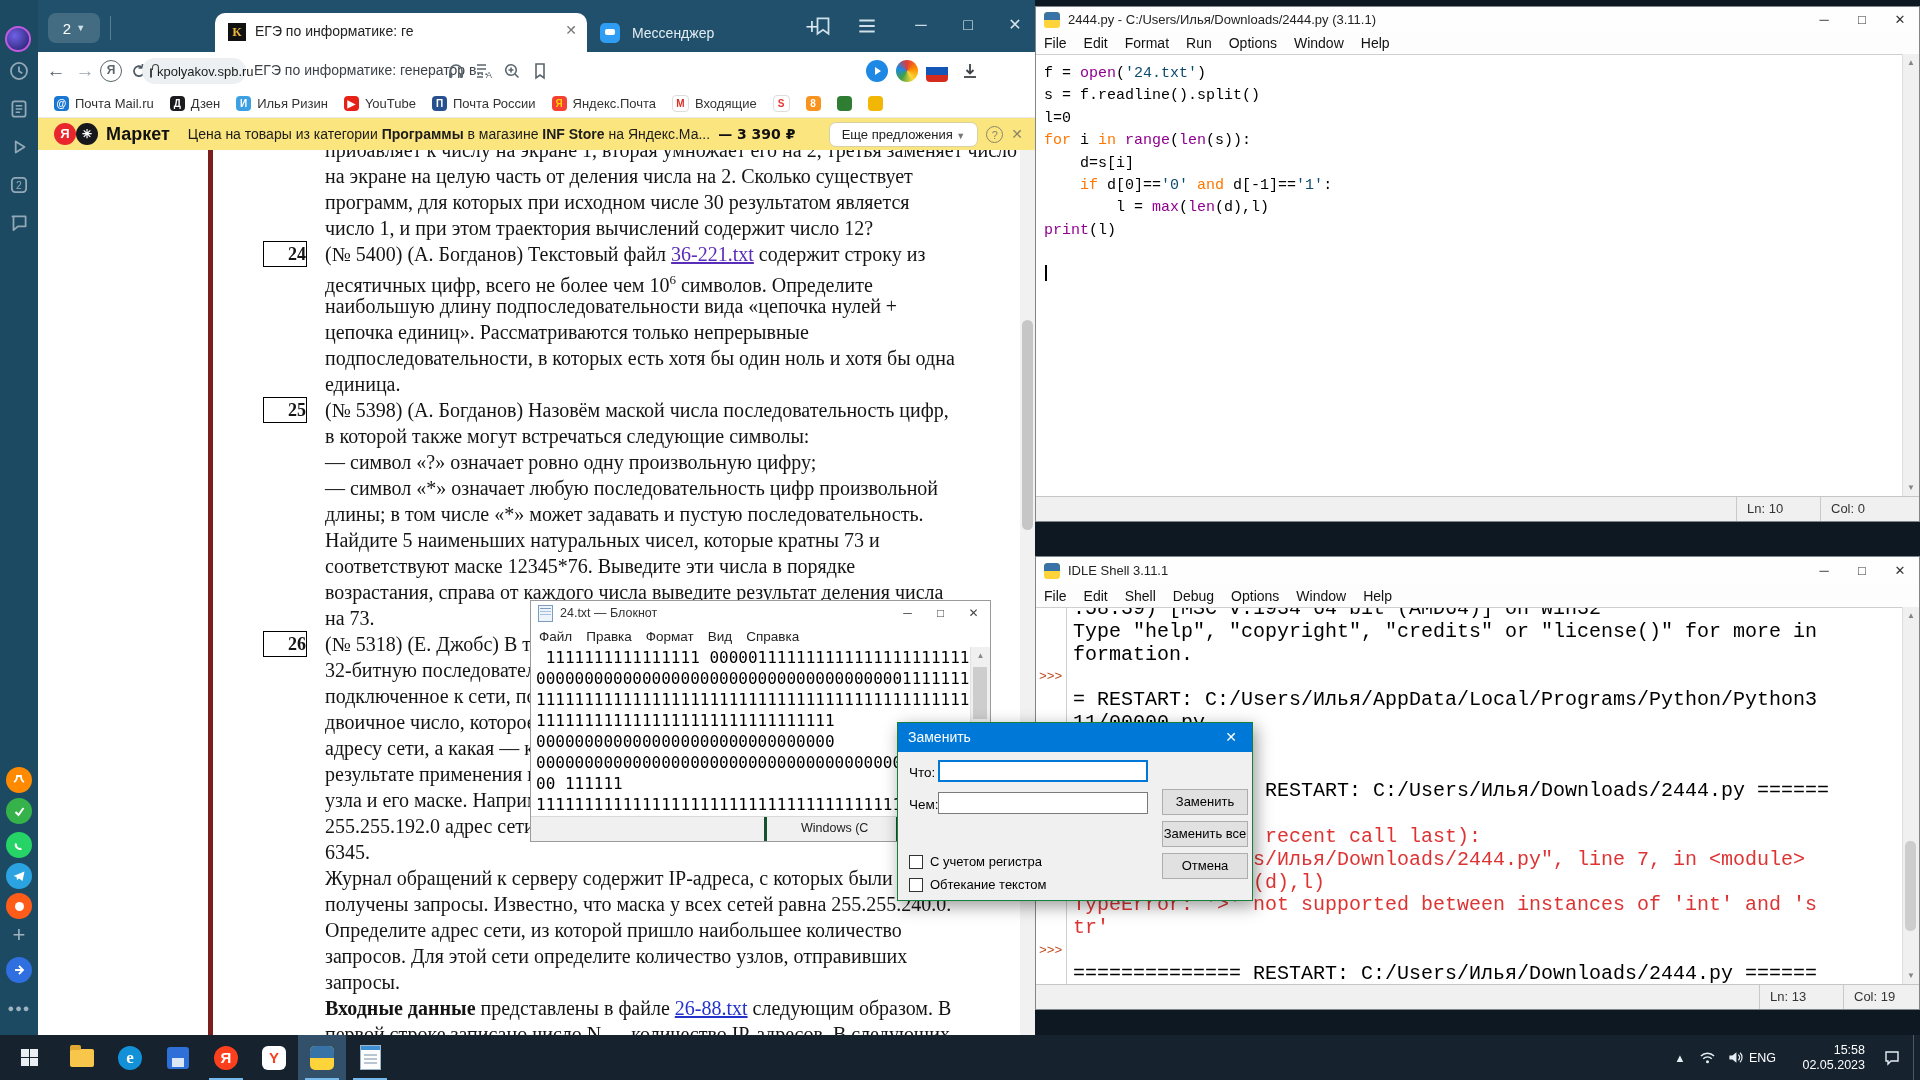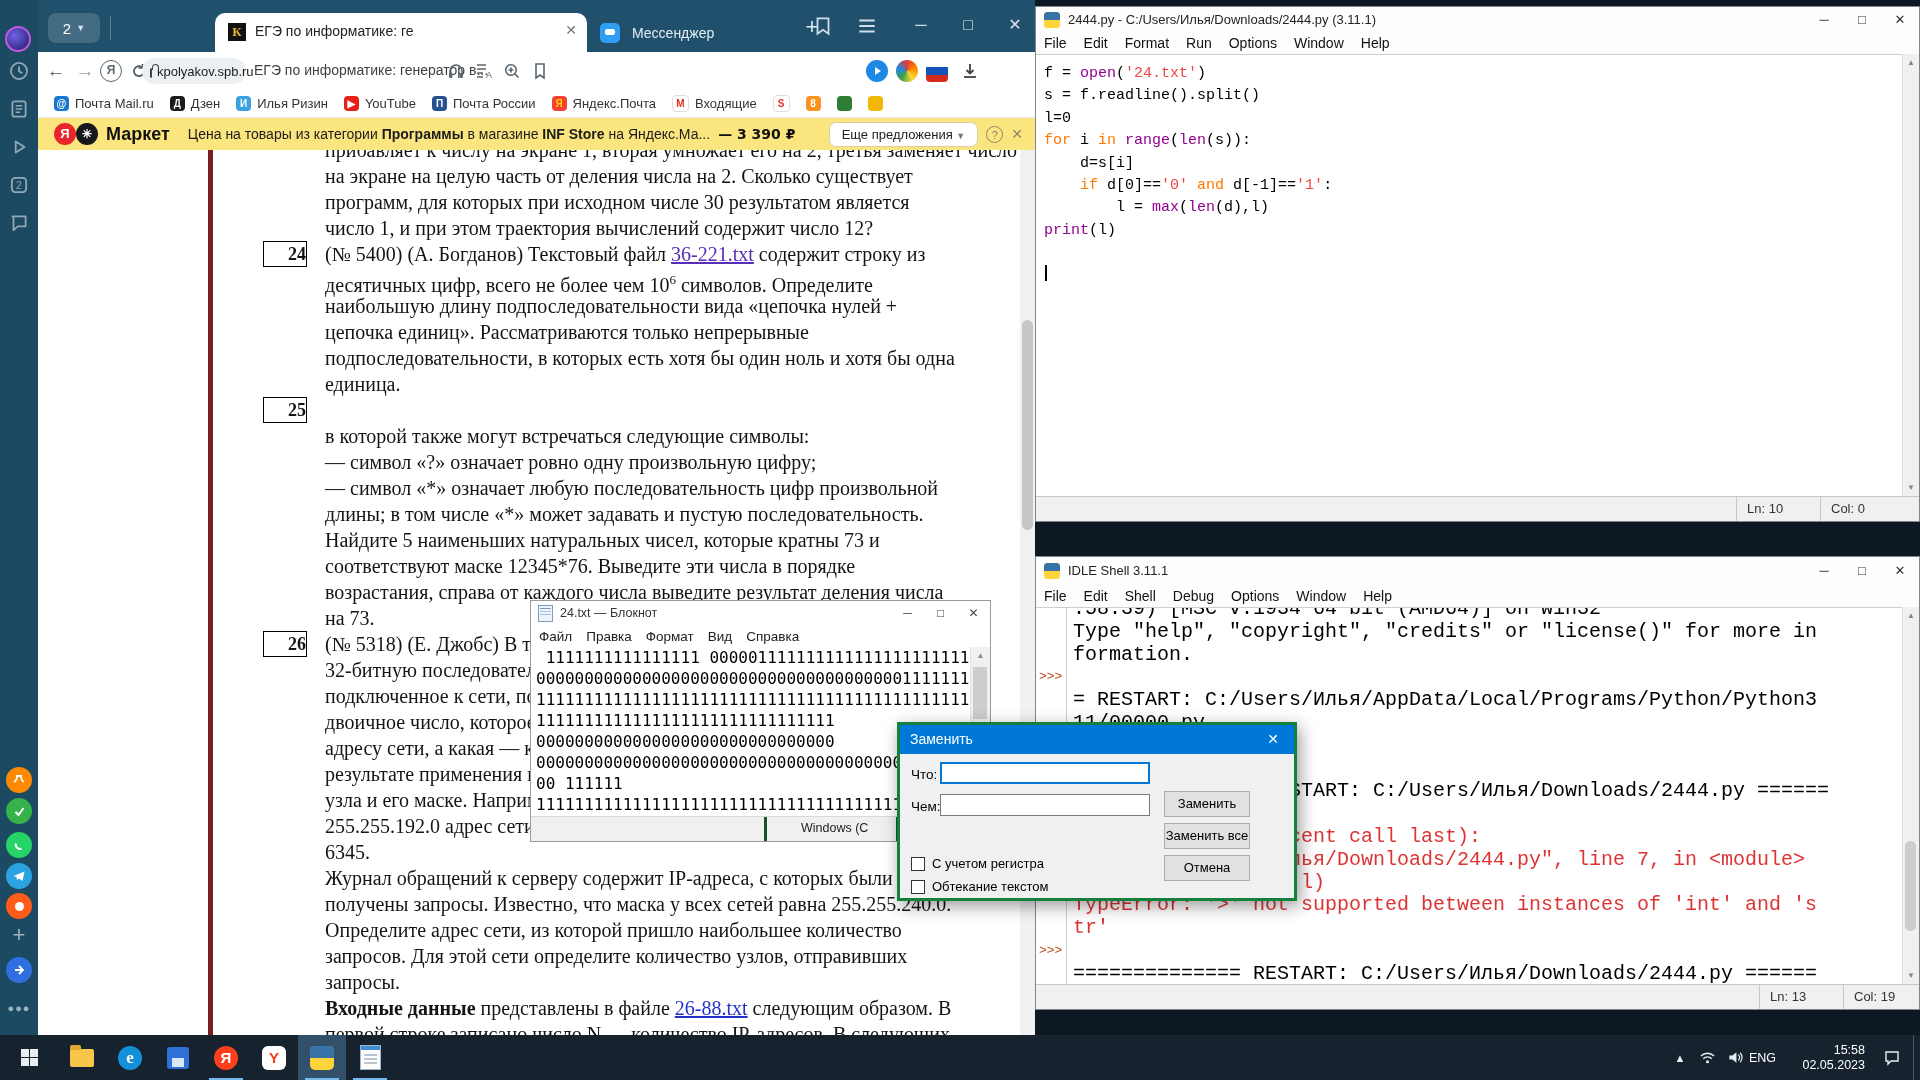--- a/index.html
+++ b/index.html
@@ -94,21 +94,21 @@
   .st-cell{border-left:1px solid #c9c9c9;padding:4px 0 0 10px;box-sizing:border-box;}
   .pyic{width:16px;height:16px;flex:none;position:relative;border-radius:3px;overflow:hidden;background:#ffd43b;}
   .pyic:before{content:"";position:absolute;left:0;top:0;width:16px;height:8px;background:#3873a7;border-radius:3px 3px 0 0;}
 
   
   .editor{left:1035px;top:6px;width:885px;height:516px;z-index:10;}
   .ed-body{position:absolute;left:0;right:0;top:47px;bottom:25px;background:#fff;border-top:1px solid #cfcfcf;overflow:hidden;}
   .code{padding:8px 0 0 8px;font-family:"Liberation Mono",monospace;font-size:15px;line-height:22.4px;white-space:pre;}
   .c-kw{color:#ff7700;}
   .c-bi{color:#900090;}
-  .c-str{color:#ef4444;}
+  .c-str{color:#0c4a6e;}
   .caret{position:absolute;left:9px;top:210px;width:2px;height:16px;background:#000;}
   .vscroll{position:absolute;right:0;top:47px;bottom:25px;width:16px;background:#f0f0f0;border-left:1px solid #ddd;}
   .vscroll .up,.vscroll .dn{position:absolute;left:0;width:100%;text-align:center;font-size:8px;color:#858585;}
   .vscroll .up{top:4px;} .vscroll .dn{bottom:4px;}
   .vthumb{position:absolute;left:2px;width:11px;background:#cdcdcd;border-radius:5px;}
 
   
   .shell{left:1035px;top:556px;width:885px;height:454px;z-index:10;}
   .sh-body{position:absolute;left:0;right:16px;top:50px;bottom:25px;background:#fff;border-top:1px solid #cfcfcf;overflow:hidden;}
   .sh-gutterline{position:absolute;left:30px;top:0;bottom:0;width:1px;background:#d0d0d0;}
@@ -132,22 +132,22 @@
   .np-line{font-family:"DejaVu Sans Mono",monospace;font-size:16px;line-height:21px;white-space:pre;color:#000;padding-left:5px;}
   .np-scroll{position:absolute;right:0;top:46px;bottom:24px;width:19px;background:#f0f0f0;border-left:1px solid #e2e2e2;}
   .np-scroll .up{position:absolute;top:4px;left:0;width:100%;text-align:center;font-size:8px;color:#8a8a8a;}
   .np-thumb{position:absolute;left:2px;top:20px;width:14px;height:52px;background:#cdcdcd;}
   .np-status{position:absolute;left:0;right:0;bottom:0;height:24px;background:#f0f0f0;border-top:1px solid #d9d9d9;
              display:flex;font-size:12.5px;color:#222;}
   .np-status .c1{width:132px;} .np-status .c2{width:94px;}
   .np-status .st-cell{border-left:3px solid #14532d;padding-top:4px;padding-left:34px;}
 
   
-  .dialog{position:absolute;left:897px;top:722px;width:400px;height:179px;background:#f0f0f0;z-index:40;
-          border:3px solid #15803d;box-shadow:3px 5px 16px rgba(0,0,0,.4);box-sizing:border-box;}
+  .dialog{position:absolute;left:897px;top:722px;width:356px;height:179px;background:#f0f0f0;z-index:40;
+          border:1px solid #15803d;box-shadow:3px 5px 16px rgba(0,0,0,.4);box-sizing:border-box;}
   .dlg-title{height:29px;background:#0078d7;color:#fff;font-size:14px;line-height:29px;padding-left:10px;}
   .dlg-x{position:absolute;right:0;top:0;width:42px;height:29px;text-align:center;line-height:29px;color:#fff;font-size:14px;}
   .dlg-lbl{position:absolute;left:11px;font-size:13.5px;color:#000;}
   .dlg-input{position:absolute;left:40px;width:210px;height:22px;background:#fff;border:1px solid #7a7a7a;box-sizing:border-box;}
   .dlg-input.focus{border:2px solid #0078d7;}
   .dlg-btn{position:absolute;left:264px;width:86px;height:26px;background:#e1e1e1;border:1px solid #adadad;
            font-size:13px;color:#000;text-align:center;line-height:24px;box-sizing:border-box;}
   .dlg-btn.default{border:2px solid #0078d7;margin-top:32px;}
   .dlg-cb{position:absolute;left:11px;display:flex;gap:7px;align-items:center;font-size:13px;color:#000;}
   .cbbox{width:14px;height:14px;background:#fff;border:1px solid #333;box-sizing:border-box;}
@@ -393,21 +393,21 @@
           <div class="doc-line"><span>прибавляет к числу на экране 1, вторая умножает его на 2, третья заменяет число</span></div>
           <div class="doc-line"><span>на экране на целую часть от деления числа на 2. Сколько существует</span></div>
           <div class="doc-line"><span>программ, для которых при исходном числе 30 результатом является</span></div>
           <div class="doc-line"><span>число 1, и при этом траектория вычислений содержит число 12?</span></div>
           <div class="doc-line"><span class="pnum">24</span><span>(№ 5400) (А. Богданов) Текстовый файл </span><span class="lk lv">36-221.txt</span><span> содержит строку из</span></div>
           <div class="doc-line"><span>десятичных цифр, всего не более чем 10</span><span class="sup">6</span><span> символов. Определите</span></div>
           <div class="doc-line"><span>наибольшую длину подпоследовательности вида «цепочка нулей +</span></div>
           <div class="doc-line"><span>цепочка единиц». Рассматриваются только непрерывные</span></div>
           <div class="doc-line"><span>подпоследовательности, в которых есть хотя бы один ноль и хотя бы одна</span></div>
           <div class="doc-line"><span>единица.</span></div>
-          <div class="doc-line"><span class="pnum">25</span></div>
+          <div class="doc-line"><span class="pnum">25</span><span>(№ 5398) (А. Богданов) Назовём маской числа последовательность цифр,</span></div>
           <div class="doc-line"><span>в которой также могут встречаться следующие символы:</span></div>
           <div class="doc-line"><span>— символ «?» означает ровно одну произвольную цифру;</span></div>
           <div class="doc-line"><span>— символ «*» означает любую последовательность цифр произвольной</span></div>
           <div class="doc-line"><span>длины; в том числе «*» может задавать и пустую последовательность.</span></div>
           <div class="doc-line"><span>Найдите 5 наименьших натуральных чисел, которые кратны 73 и</span></div>
           <div class="doc-line"><span>соответствуют маске 12345*76. Выведите эти числа в порядке</span></div>
           <div class="doc-line"><span>возрастания, справа от каждого числа выведите результат деления числа</span></div>
           <div class="doc-line"><span>на 73.</span></div>
           <div class="doc-line"><span class="pnum">26</span><span>(№ 5318) (Е. Джобс) В терминологии сетей TCP/IP маской сети называют</span></div>
           <div class="doc-line"><span>32-битную последовательность из единиц и нулей. Каждое устройство,</span></div>

